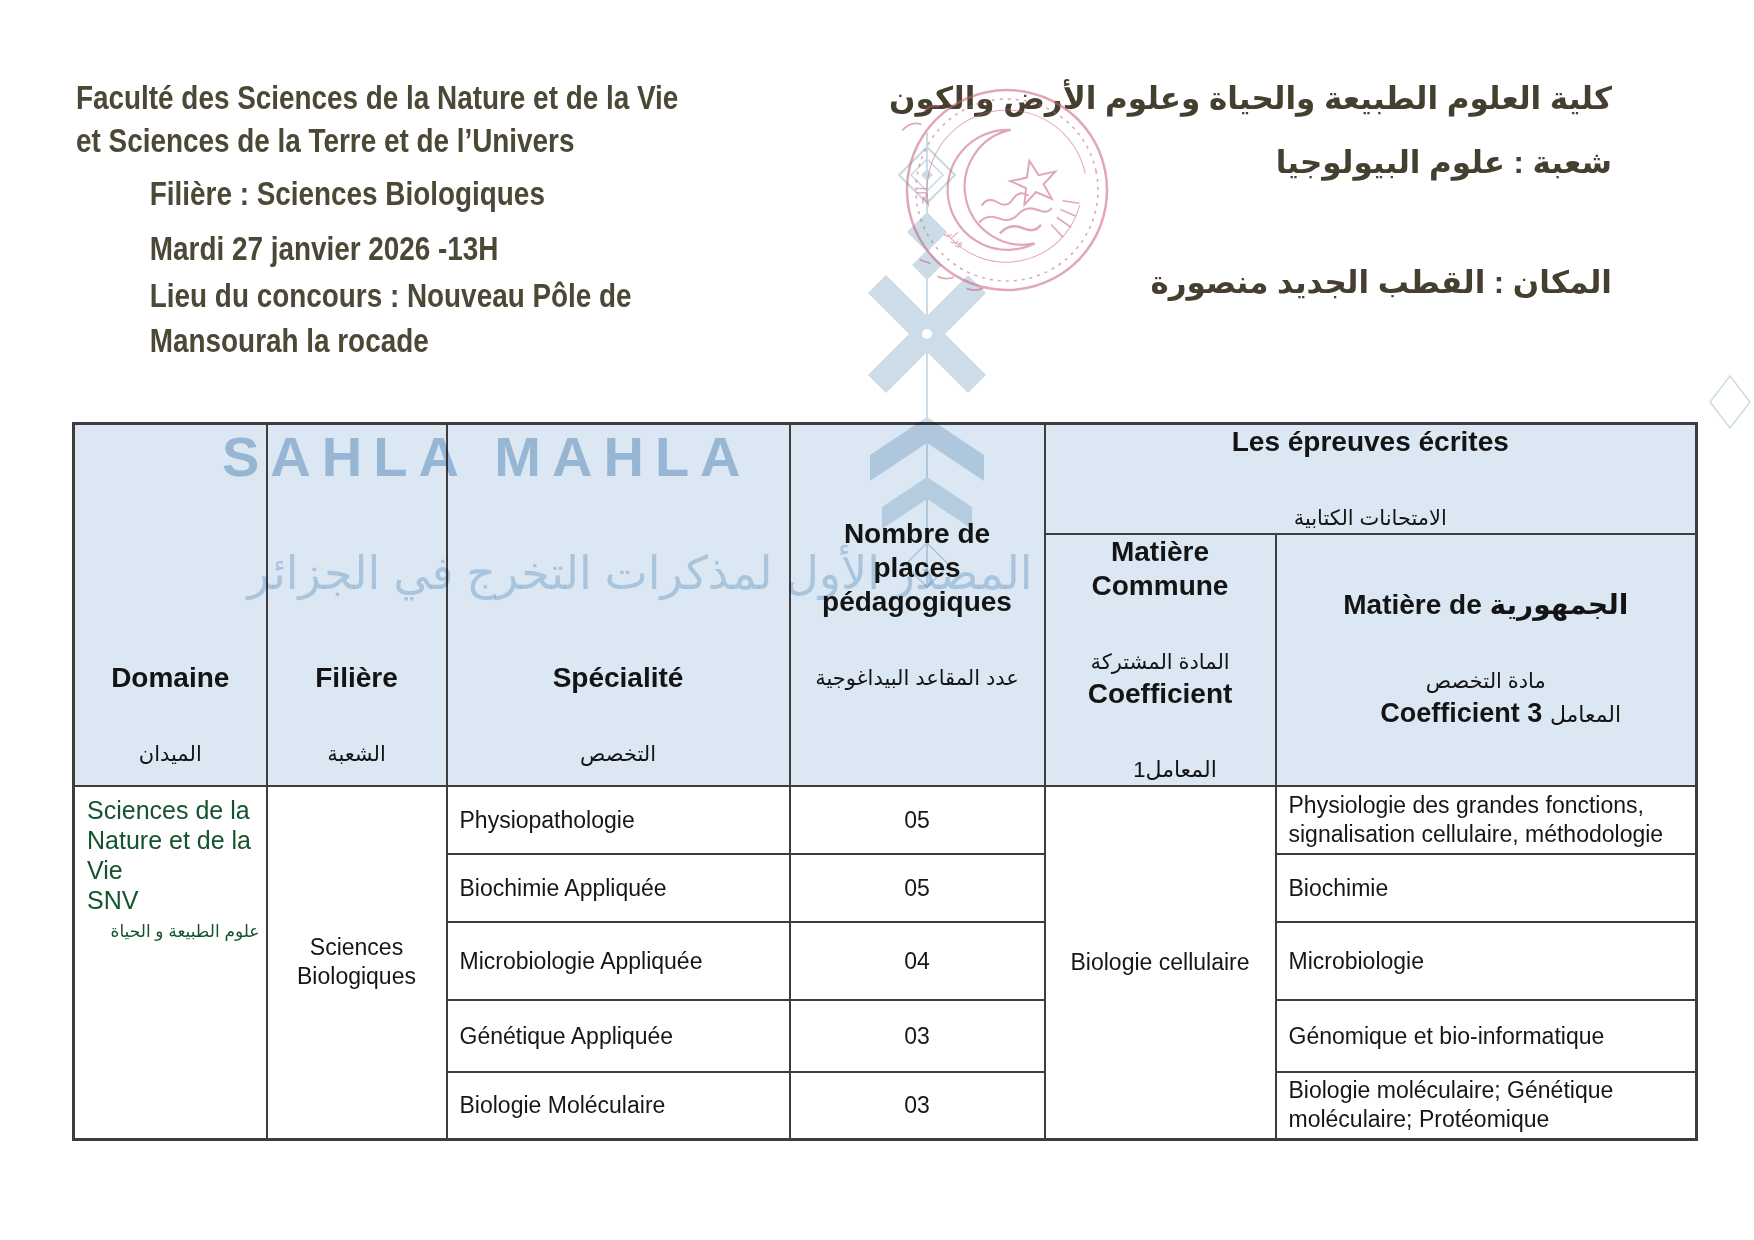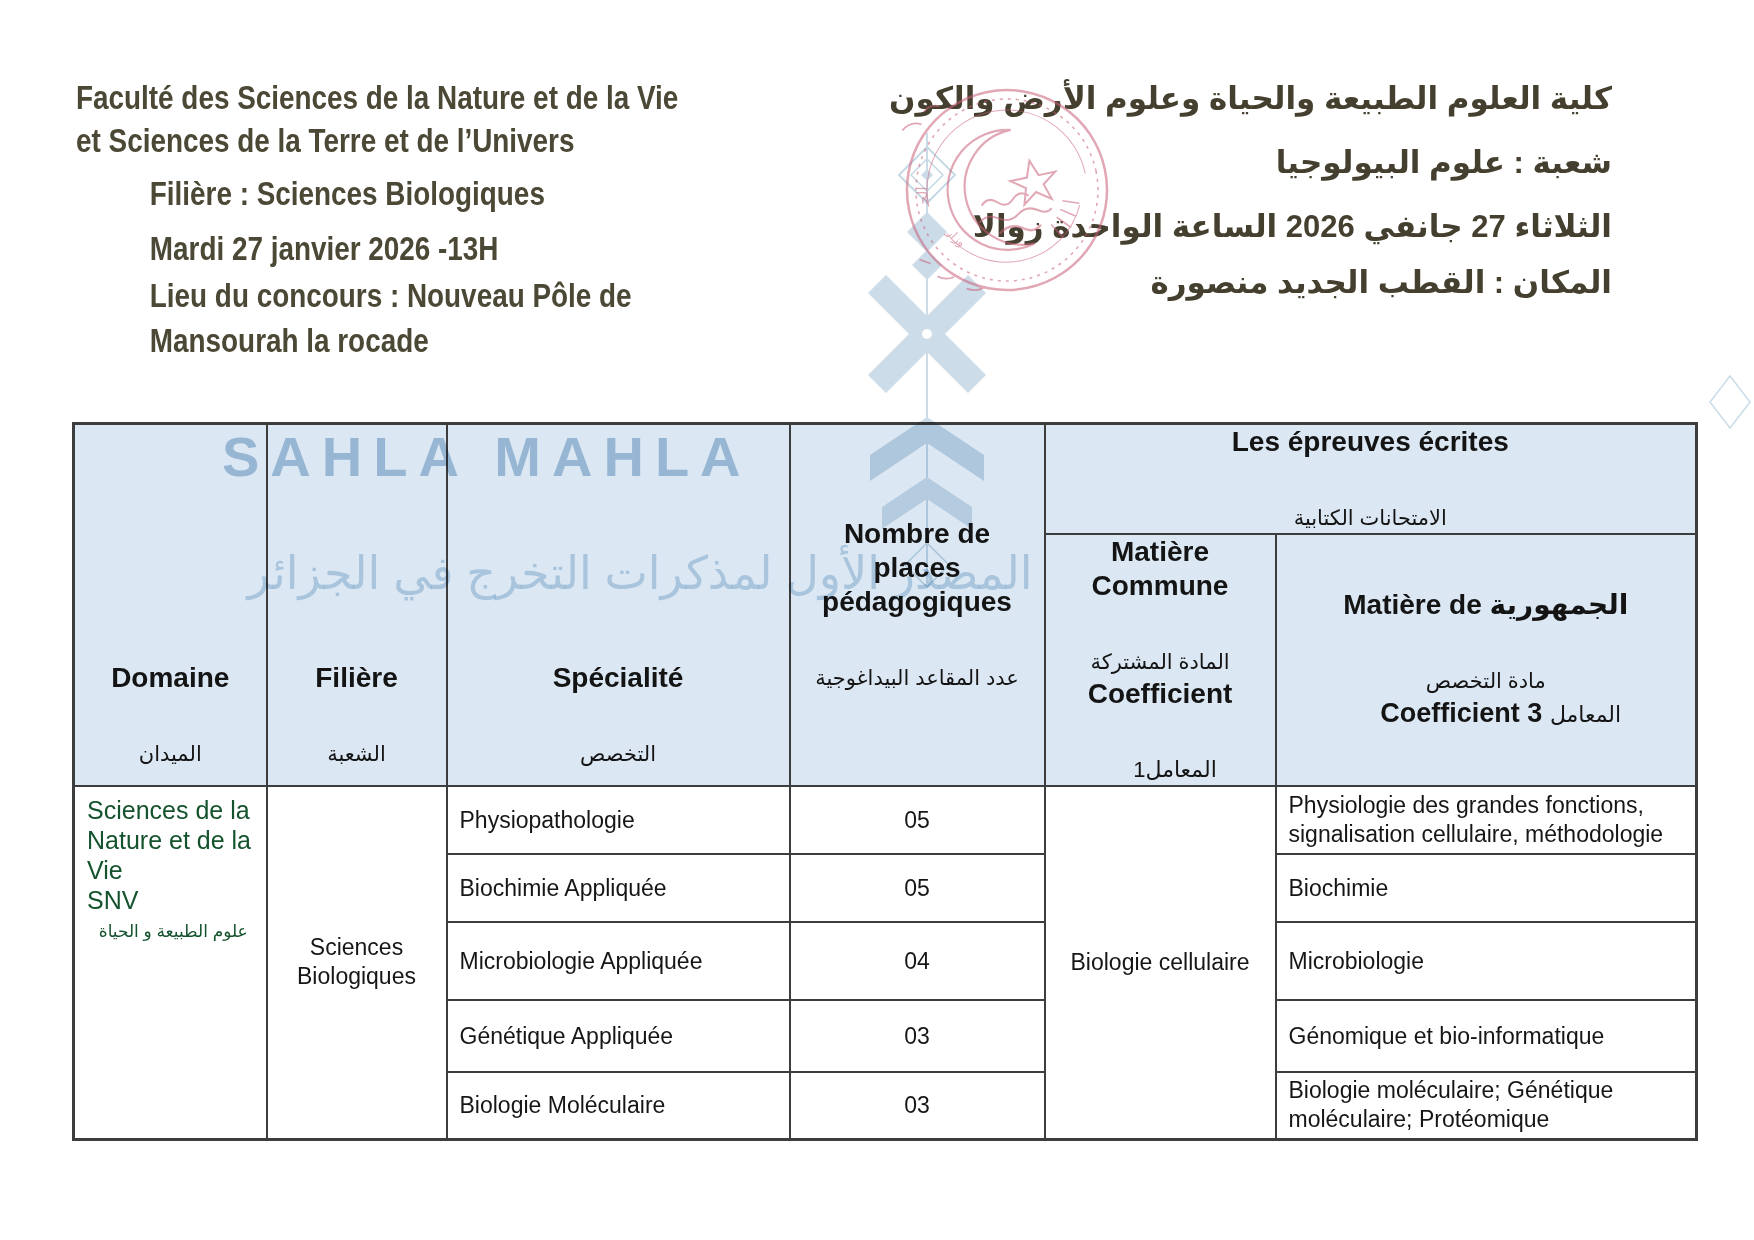--- a/index.html
+++ b/index.html
@@ -53,41 +53,40 @@
   .th-coef .ar-part { font-weight:bold; }
   th.v-bottom { vertical-align:bottom; padding-bottom:16px; text-align:center; }
   th.v-middle { vertical-align:middle; text-align:center; }
   td.body-cell { background:#ffffff; font-size:23px; color:#161616; vertical-align:middle; line-height:29px; }
   td.c-center { text-align:center; }
   td.c-left   { text-align:left; padding-left:12px; padding-right:8px; }
   td.domaine-cell {
     vertical-align:top; padding:8px 6px 0 12px;
     color:#14532d; font-size:25px; line-height:30px;
   }
-  td.domaine-cell .ar-small { font-size:17px; direction:rtl; text-align:center; margin-top:2px; }
+  td.domaine-cell .ar-small { font-size:17px; direction:rtl; text-align:right; margin-top:2px; }
   .nowrap { white-space:nowrap;padding-left:30px; }
 </style>
 </head>
 <body>
 
 <div class="page">
 
   <div class="fr-header">
     <div class="fr-line" style="top:0px">Faculté des Sciences de la Nature et de la Vie</div>
     <div class="fr-line" style="top:43px">et Sciences de la Terre et de l’Univers</div>
     <div class="fr-line indent" style="top:96px">Filière : Sciences Biologiques</div>
     <div class="fr-line indent" style="top:151px">Mardi 27 janvier 2026 -13H</div>
     <div class="fr-line indent" style="top:198px">Lieu du concours : Nouveau Pôle de</div>
     <div class="fr-line indent" style="top:243px">Mansourah la rocade</div>
   </div>
 
   <div class="ar-header">
     <div class="ar-line" style="top:64px">شعبة : علوم البيولوجيا</div>
     <div class="ar-line" style="top:0px">كلية  العلوم الطبيعة والحياة وعلوم الأرض والكون</div>
-    <div class="ar-line" style="top:128px">الثلاثاء 27 جانفي 2026 الساعة الواحدة زوالا</div>
     <div class="ar-line" style="top:184px">المكان : القطب الجديد منصورة</div>
   </div>
 
   <svg class="stamp" viewBox="0 0 240 245">
     <g stroke="#c9607a" fill="none" opacity="0.55" transform="rotate(-12 120 120)">
       <circle cx="120" cy="120" r="100" stroke-width="2.5"></circle>
       <circle cx="120" cy="120" r="91" stroke-width="1.6" stroke-dasharray="3 5"></circle>
       <path id="stamp-arc-top" d="M 40,120 A 80,80 0 1 1 200,120"></path>
       <path id="stamp-arc-bot" d="M 52,150 A 76,76 0 0 0 188,150"></path>
       <text font-size="14" fill="#c9607a" stroke="none" direction="rtl">

